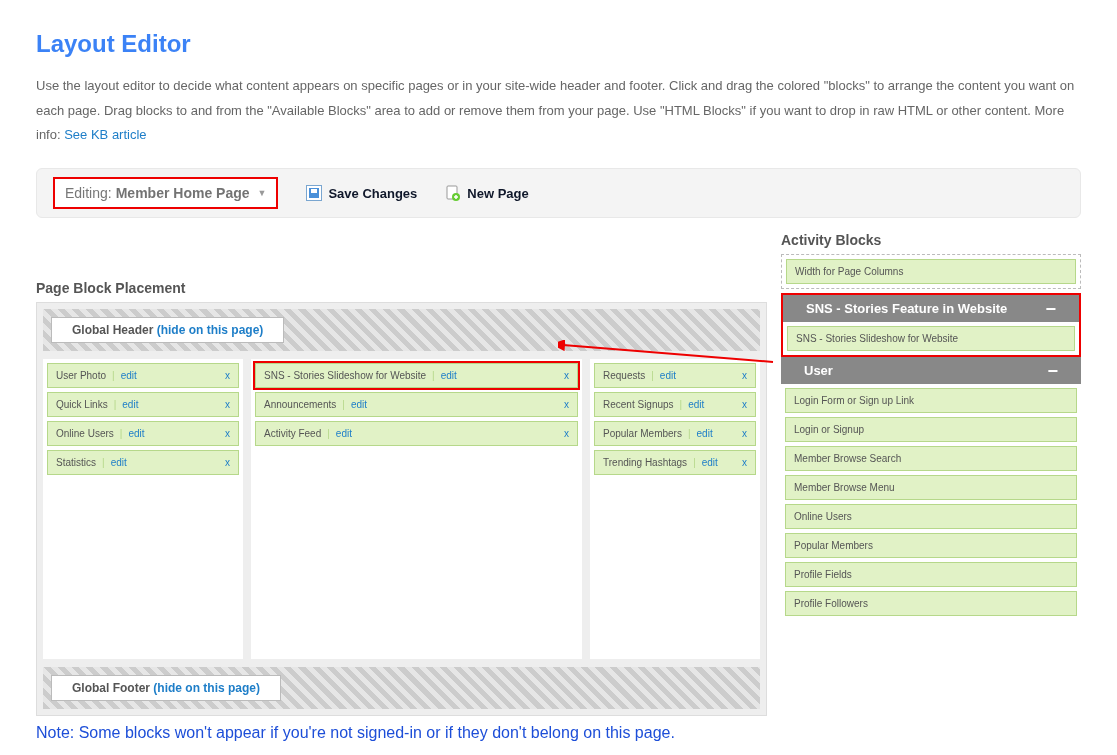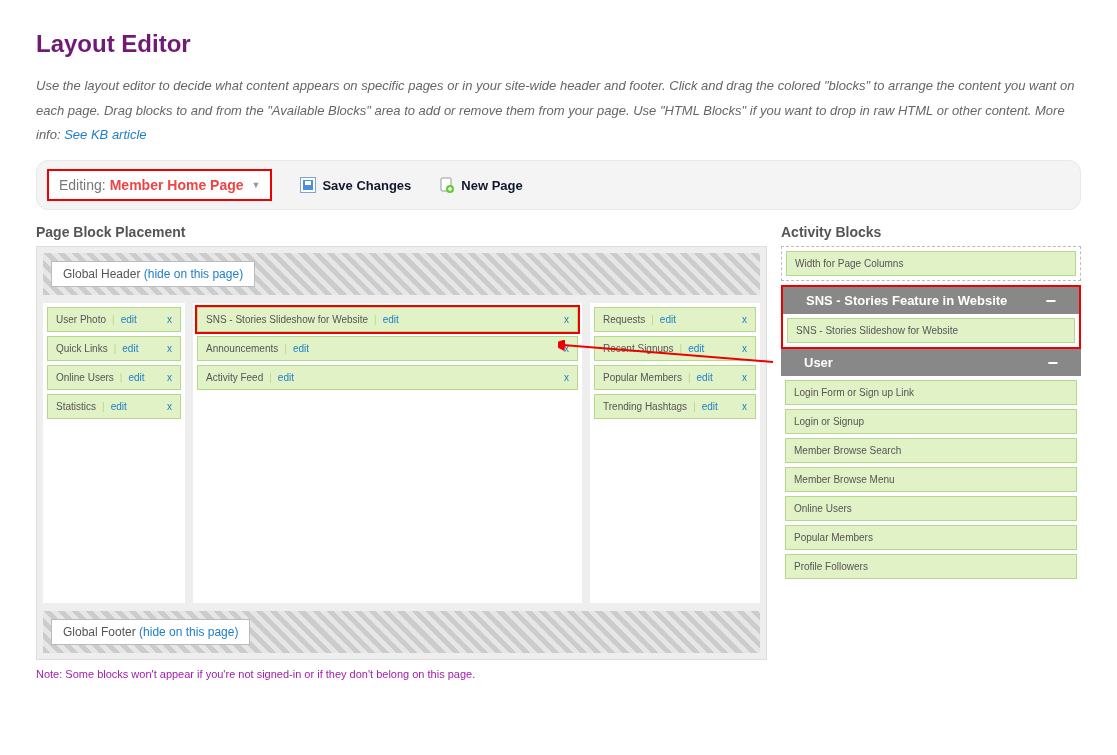--- a/index.html
+++ b/index.html
@@ -1,54 +1,54 @@
 <!DOCTYPE html>
 <html><head>
 <meta charset="utf-8">
 <style>
 * { box-sizing: border-box; margin: 0; padding: 0; }
 body { font-family: Arial, Helvetica, sans-serif; font-size: 13px; color: #555; background: #fff; }
 .container { width: 1117px; padding: 30px 36px 20px 36px; position: relative; }
-h1 { font-size: 24px; color: #701a75; font-weight: bold; margin-bottom: 16px; }
-.intro { line-height: 1.9; color: #666; margin-bottom: 12px; font-style: italic; }
+h1 { font-size: 24px; color: #3b82f6; font-weight: bold; margin-bottom: 16px; }
+.intro { line-height: 1.9; color: #666; margin-bottom: 20px; }
 .intro a { color: #1e7ec8; text-decoration: none; }
 
-.toolbar { display: flex; align-items: center; gap: 28px; background: #f4f4f4; border: 1px solid #e8e8e8; border-radius: 12px; padding: 8px 10px; margin-bottom: 14px; }
+.toolbar { display: flex; align-items: center; gap: 28px; background: #f4f4f4; border: 1px solid #e8e8e8; border-radius: 6px; padding: 8px 16px; margin-bottom: 14px; }
 .editing-select { border: 2px solid #e00; background: #fff; padding: 6px 10px; display: flex; align-items: center; gap: 4px; font-size: 14px; color: #777; }
-.editing-select strong { color: #ef4444; font-weight: bold; }
+.editing-select strong { color: #737373; font-weight: bold; }
 .editing-select .tri { font-size: 9px; color: #999; margin-left: 4px; }
 .toolbar-btn { display: flex; align-items: center; gap: 6px; color: #0f172a; font-weight: bold; font-size: 13px; cursor: pointer; }
 .toolbar-btn .ico { width: 16px; height: 16px; display: inline-block; }
 
 .columns { display: flex; gap: 14px; align-items: flex-start; }
-.left-col { flex: 1; }
+.left-col { flex: 1; margin-top: 48px; }
 .right-col { width: 300px; }
 
 .section-head { display: flex; align-items: center; justify-content: space-between; margin-bottom: 6px; }
 .section-head h2 { font-size: 14px; color: #555; font-weight: bold; }
 .section-head .actions { display: flex; gap: 18px; }
 
 .editor-area { border: 1px solid #ddd; background: #eee; padding: 6px; }
 .global-bar { background: repeating-linear-gradient(45deg,#ccc 0,#ccc 5px,#e6e6e6 5px,#e6e6e6 10px); padding: 8px; margin-bottom: 8px; }
-.global-bar-inner { background: #fff; border: 1px solid #bbb; display: inline-block; padding: 5px 11px; font-size: 12px; color: #555; }
+.global-bar-inner { background: #fff; border: 1px solid #bbb; display: inline-block; padding: 5px 20px; font-size: 12px; color: #555; font-weight: bold; }
 .global-bar-inner a { color: #1e7ec8; text-decoration: none; }
 
 .placement-cols { display: flex; gap: 8px; min-height: 300px; margin-bottom: 8px; }
 .pc { background: #fff; border: 0; padding: 4px; display: flex; flex-direction: column; gap: 4px; }
-.pc-left { width: 142px; }
+.pc-left { width: 200px; }
 .pc-mid { flex: 1; }
 .pc-right { width: 170px; }
 
 .block { background: #e1f2c6; border: 1px solid #b6d88a; padding: 6px 8px; font-size: 10px; color: #555; display: flex; align-items: center; gap: 4px; position: relative; }
 .block .sep { color: #b6d88a; margin: 0 2px; }
 .block a { color: #1e7ec8; text-decoration: none; }
 .block .x { position: absolute; right: 8px; color: #1e7ec8; cursor: pointer; }
 .block.hl { outline: 2px solid #e00; }
 
-.note-text { font-size: 11px; color: #a21caf; margin-top: 8px; }
+.note-text { font-size: 16px; color: #1d4ed8; margin-top: 8px; }
 
 .avail-list { height: 440px; overflow-y: scroll; border: 0; }
 .avail-list::-webkit-scrollbar { width: 16px; }
 .avail-list::-webkit-scrollbar-track { background: #f0f0f0; }
 .avail-list::-webkit-scrollbar-thumb { background: #c0c0c0; }
 
 .grp-head { background: #888; color: #fff; font-weight: bold; font-size: 13px; padding: 6px 23px; display: flex; justify-content: space-between; align-items: center; }
 .grp-head .minus { cursor: pointer; font-size: 18px; line-height: 12px; }
 .grp-body { padding: 4px; display: flex; flex-direction: column; gap: 4px; }
 .grp-body .block { background: #e1f2c6; }
@@ -239,20 +239,23 @@
               <div class="block">
                 <span>Member Browse Menu</span>
               </div>
               <div class="block">
                 <span>Online Users</span>
               </div>
               <div class="block">
                 <span>Popular Members</span>
               </div>
               <div class="block">
+                <span>Profile Fields</span>
+              </div>
+              <div class="block">
                 <span>Profile Followers</span>
               </div>
             </div>
           </div>
         </div>
     </div>
   </div>
 
   <svg class="arrow" style="left:558px; top:340px; width:220px; height:40px;">
     <defs>

